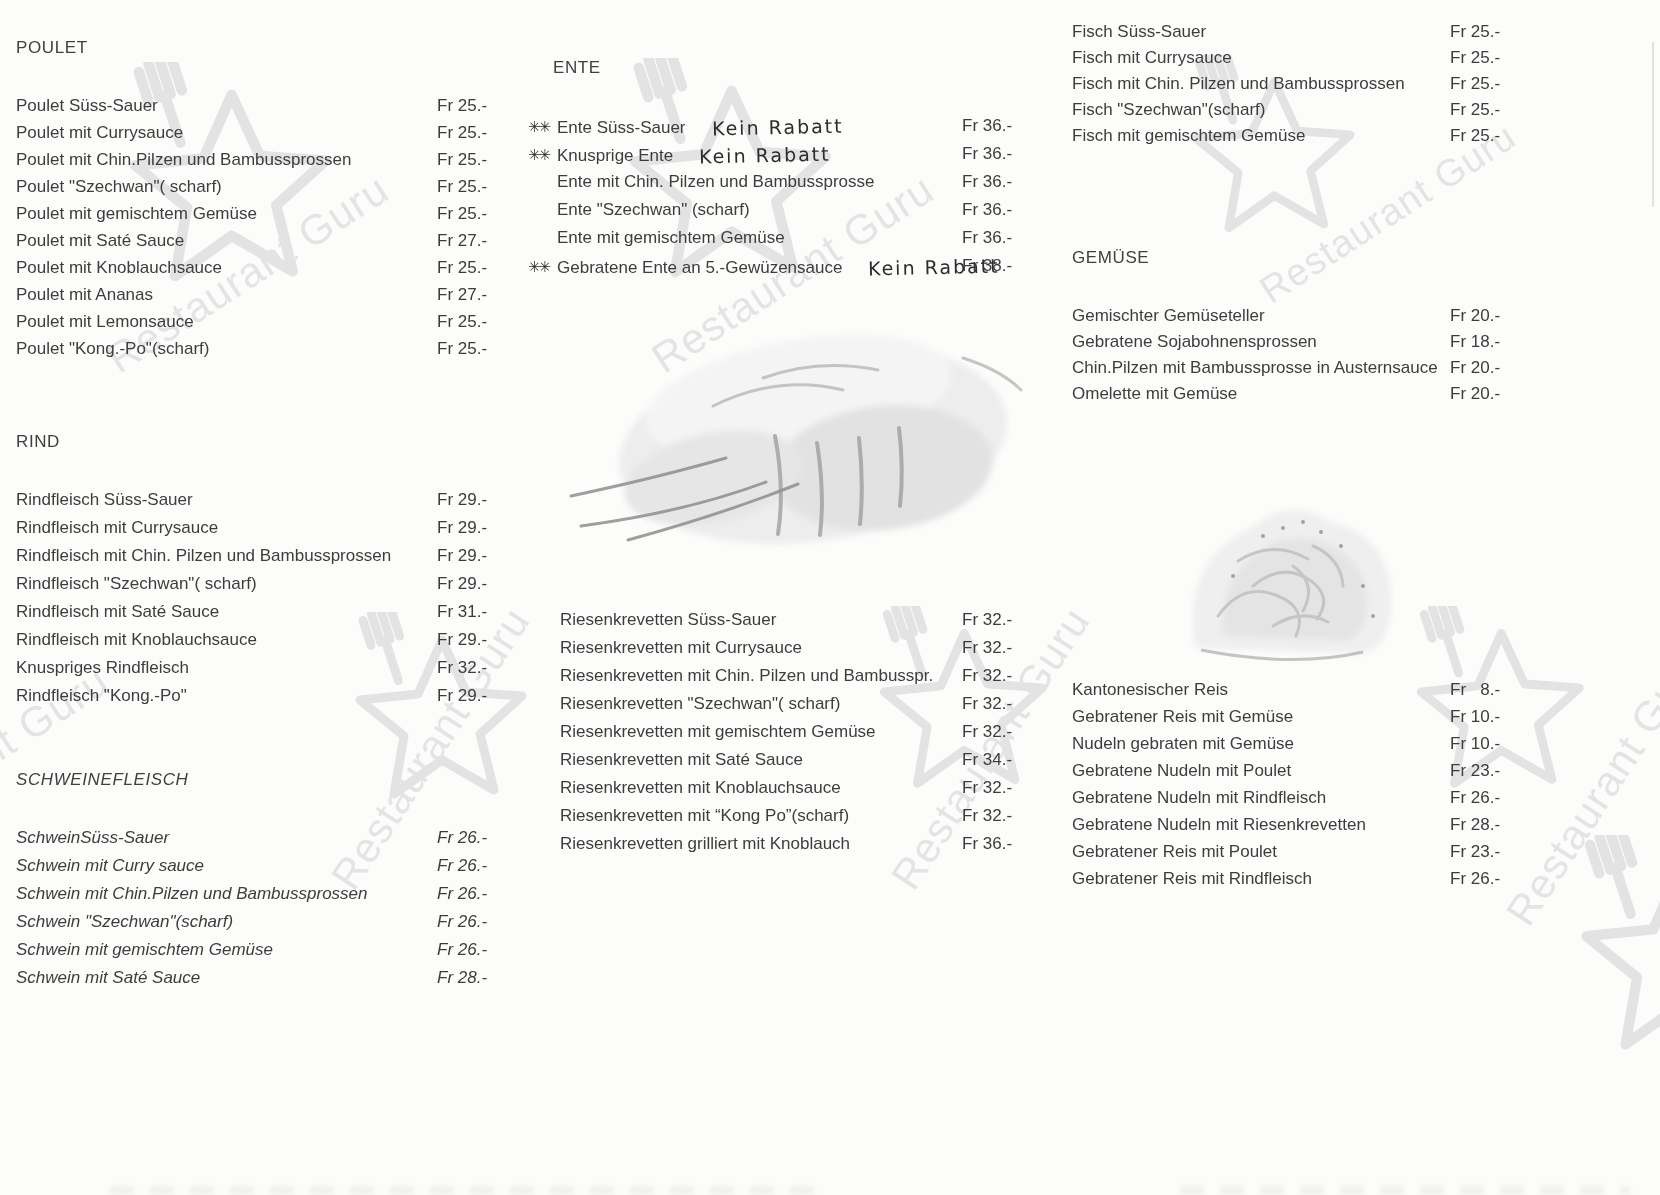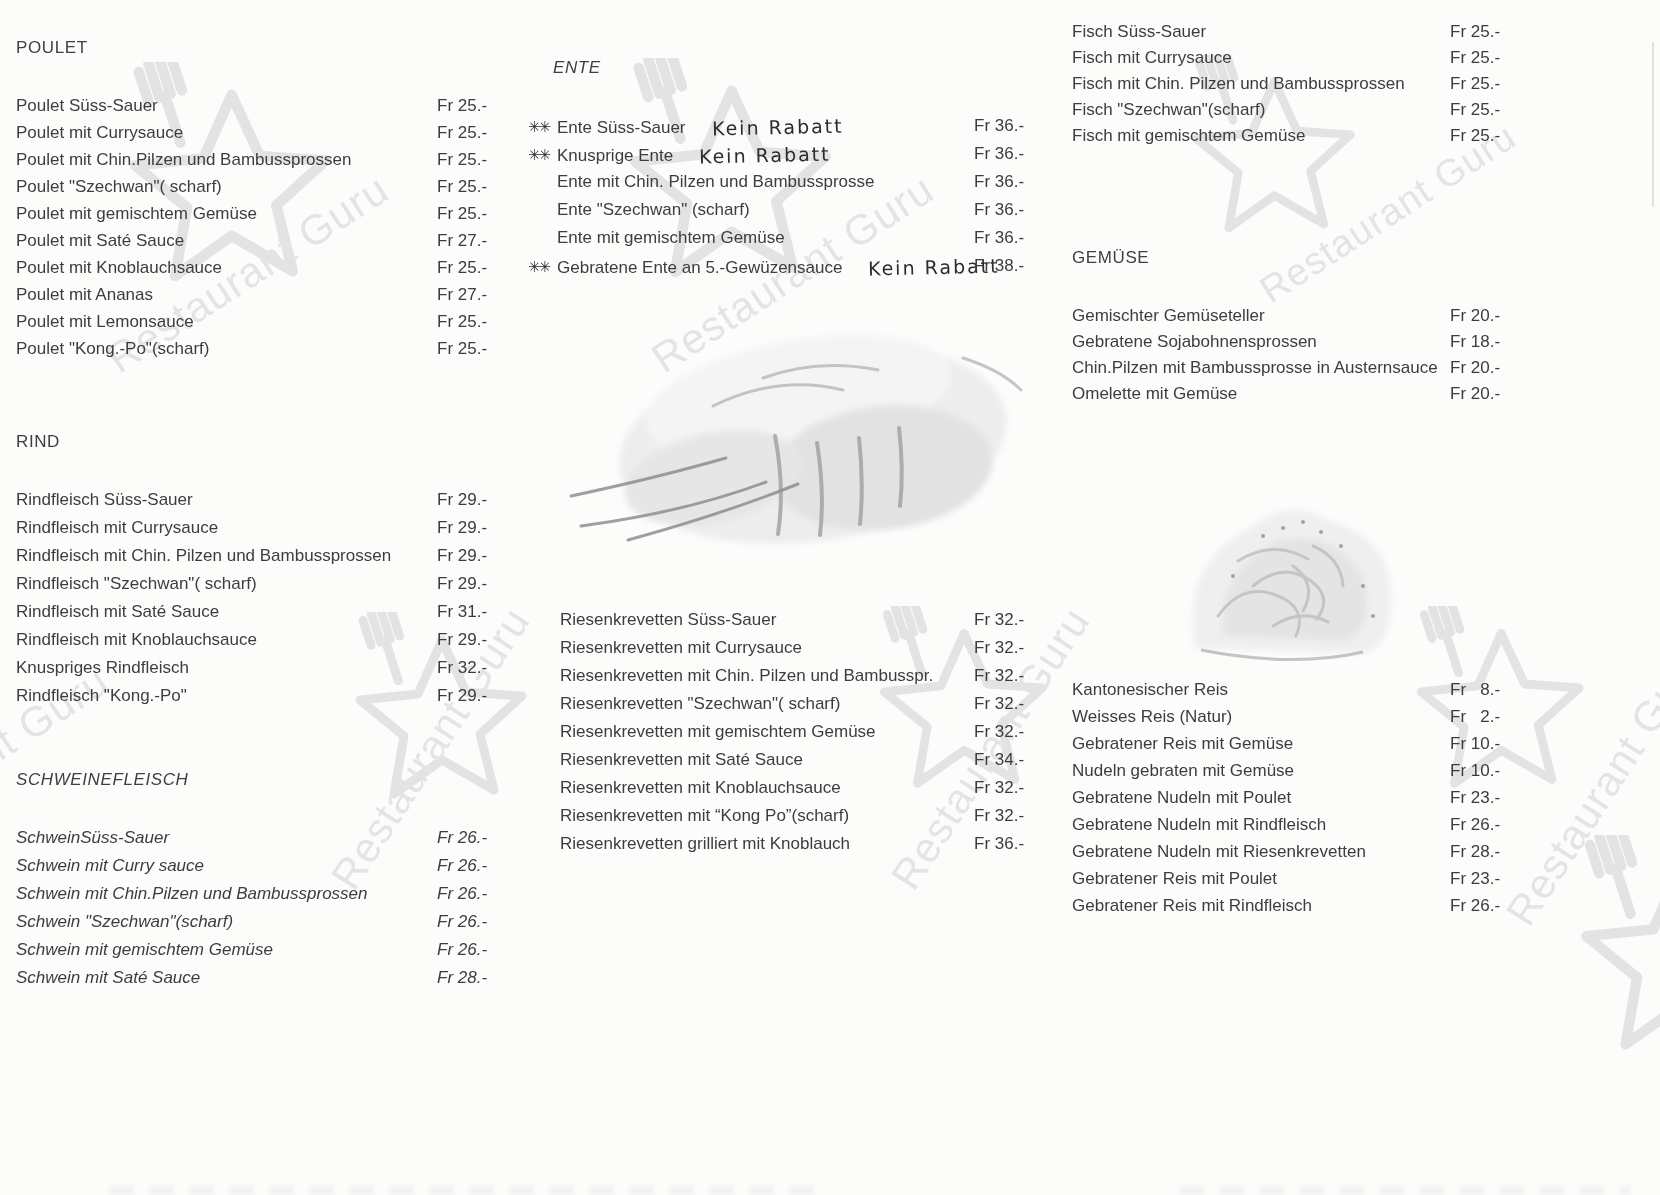--- a/index.html
+++ b/index.html
@@ -35,35 +35,35 @@
   #col1{left:528px;width:522px;}
   #col2{left:1072px;width:586px;}
   .section{position:absolute;left:0;right:0;}
   .sec-c0-s0{top:38px;}  .sec-c0-s1{top:432px;} .sec-c0-s2{top:770px;font-style:italic;}
   .sec-c1-s0{top:58px;}  .sec-c1-s1{top:610px;}
   .sec-c2-s0{top:22px;}  .sec-c2-s1{top:248px;} .sec-c2-s2{top:680px;}
   .sec-title{
     margin:0 0 38px 0;height:20px;font-size:17px;font-weight:400;
     color:#3f3f3f;letter-spacing:.6px;white-space:nowrap;
   }
-  .sec-c1-s0 .sec-title{padding-left:25px;font-style:italic;}
+  .sec-c1-s0 .sec-title{padding-left:25px;}
   .sec-c1-s1 .sec-title{padding-left:32px;}
   .item-row{position:relative;height:27px;white-space:nowrap;}
   .sec-c0-s1 .item-row,.sec-c0-s2 .item-row,
   .sec-c1-s0 .item-row,.sec-c1-s1 .item-row{height:28px;}
   .sec-c2-s0 .item-row,.sec-c2-s1 .item-row{height:26px;}
   .sec-c1-s0 .item-row{padding-left:29px;}
   .sec-c1-s0 .item-row.has-marks{padding-left:0;}
   .sec-c1-s1 .item-row{padding-left:32px;}
   .item-name{font-size:17px;color:#3d3d3d;}
   .price{
     position:absolute;top:0;font-size:17px;color:#3c3c3c;white-space:pre;
   }
   #col0 .price{left:421px;}
-  #col1 .price{left:434px;margin-left:12px;}
+  #col1 .price{left:434px;}
   #col2 .price{left:378px;}
   .marks{
     display:inline-block;width:29px;font-size:15px;letter-spacing:-2px;
     color:#2e2e2e;vertical-align:1px;
   }
   .note{
     display:inline-block;margin-left:26px;
     font-family:"DejaVu Sans",sans-serif;font-size:19px;letter-spacing:2px;
     color:#2c2c2c;transform:rotate(-1.2deg);vertical-align:-1px;
   }
@@ -252,21 +252,20 @@
       </section>
       <section class="section sec-c2-s1">
         <h3 class="sec-title">GEMÜSE</h3>
         <div class="item-row"><span class="item-name">Gemischter Gemüseteller</span><span class="price">Fr 20.-</span></div>
         <div class="item-row"><span class="item-name">Gebratene Sojabohnensprossen</span><span class="price">Fr 18.-</span></div>
         <div class="item-row"><span class="item-name">Chin.Pilzen mit Bambussprosse in Austernsauce</span><span class="price">Fr 20.-</span></div>
         <div class="item-row"><span class="item-name">Omelette mit Gemüse</span><span class="price">Fr 20.-</span></div>
       </section>
       <section class="section sec-c2-s2">
         <div class="item-row"><span class="item-name">Kantonesischer Reis</span><span class="price">Fr   8.-</span></div>
-        <div class="item-row"><span class="item-name">Weisses Reis (Natur)</span><span class="price">Fr   2.-</span></div>
         <div class="item-row"><span class="item-name">Gebratener Reis mit Gemüse</span><span class="price">Fr 10.-</span></div>
         <div class="item-row"><span class="item-name">Nudeln gebraten mit Gemüse</span><span class="price">Fr 10.-</span></div>
         <div class="item-row"><span class="item-name">Gebratene Nudeln mit Poulet</span><span class="price">Fr 23.-</span></div>
         <div class="item-row"><span class="item-name">Gebratene Nudeln mit Rindfleisch</span><span class="price">Fr 26.-</span></div>
         <div class="item-row"><span class="item-name">Gebratene Nudeln mit Riesenkrevetten</span><span class="price">Fr 28.-</span></div>
         <div class="item-row"><span class="item-name">Gebratener Reis mit Poulet</span><span class="price">Fr 23.-</span></div>
         <div class="item-row"><span class="item-name">Gebratener Reis mit Rindfleisch</span><span class="price">Fr 26.-</span></div>
       </section>
     </div>
 

